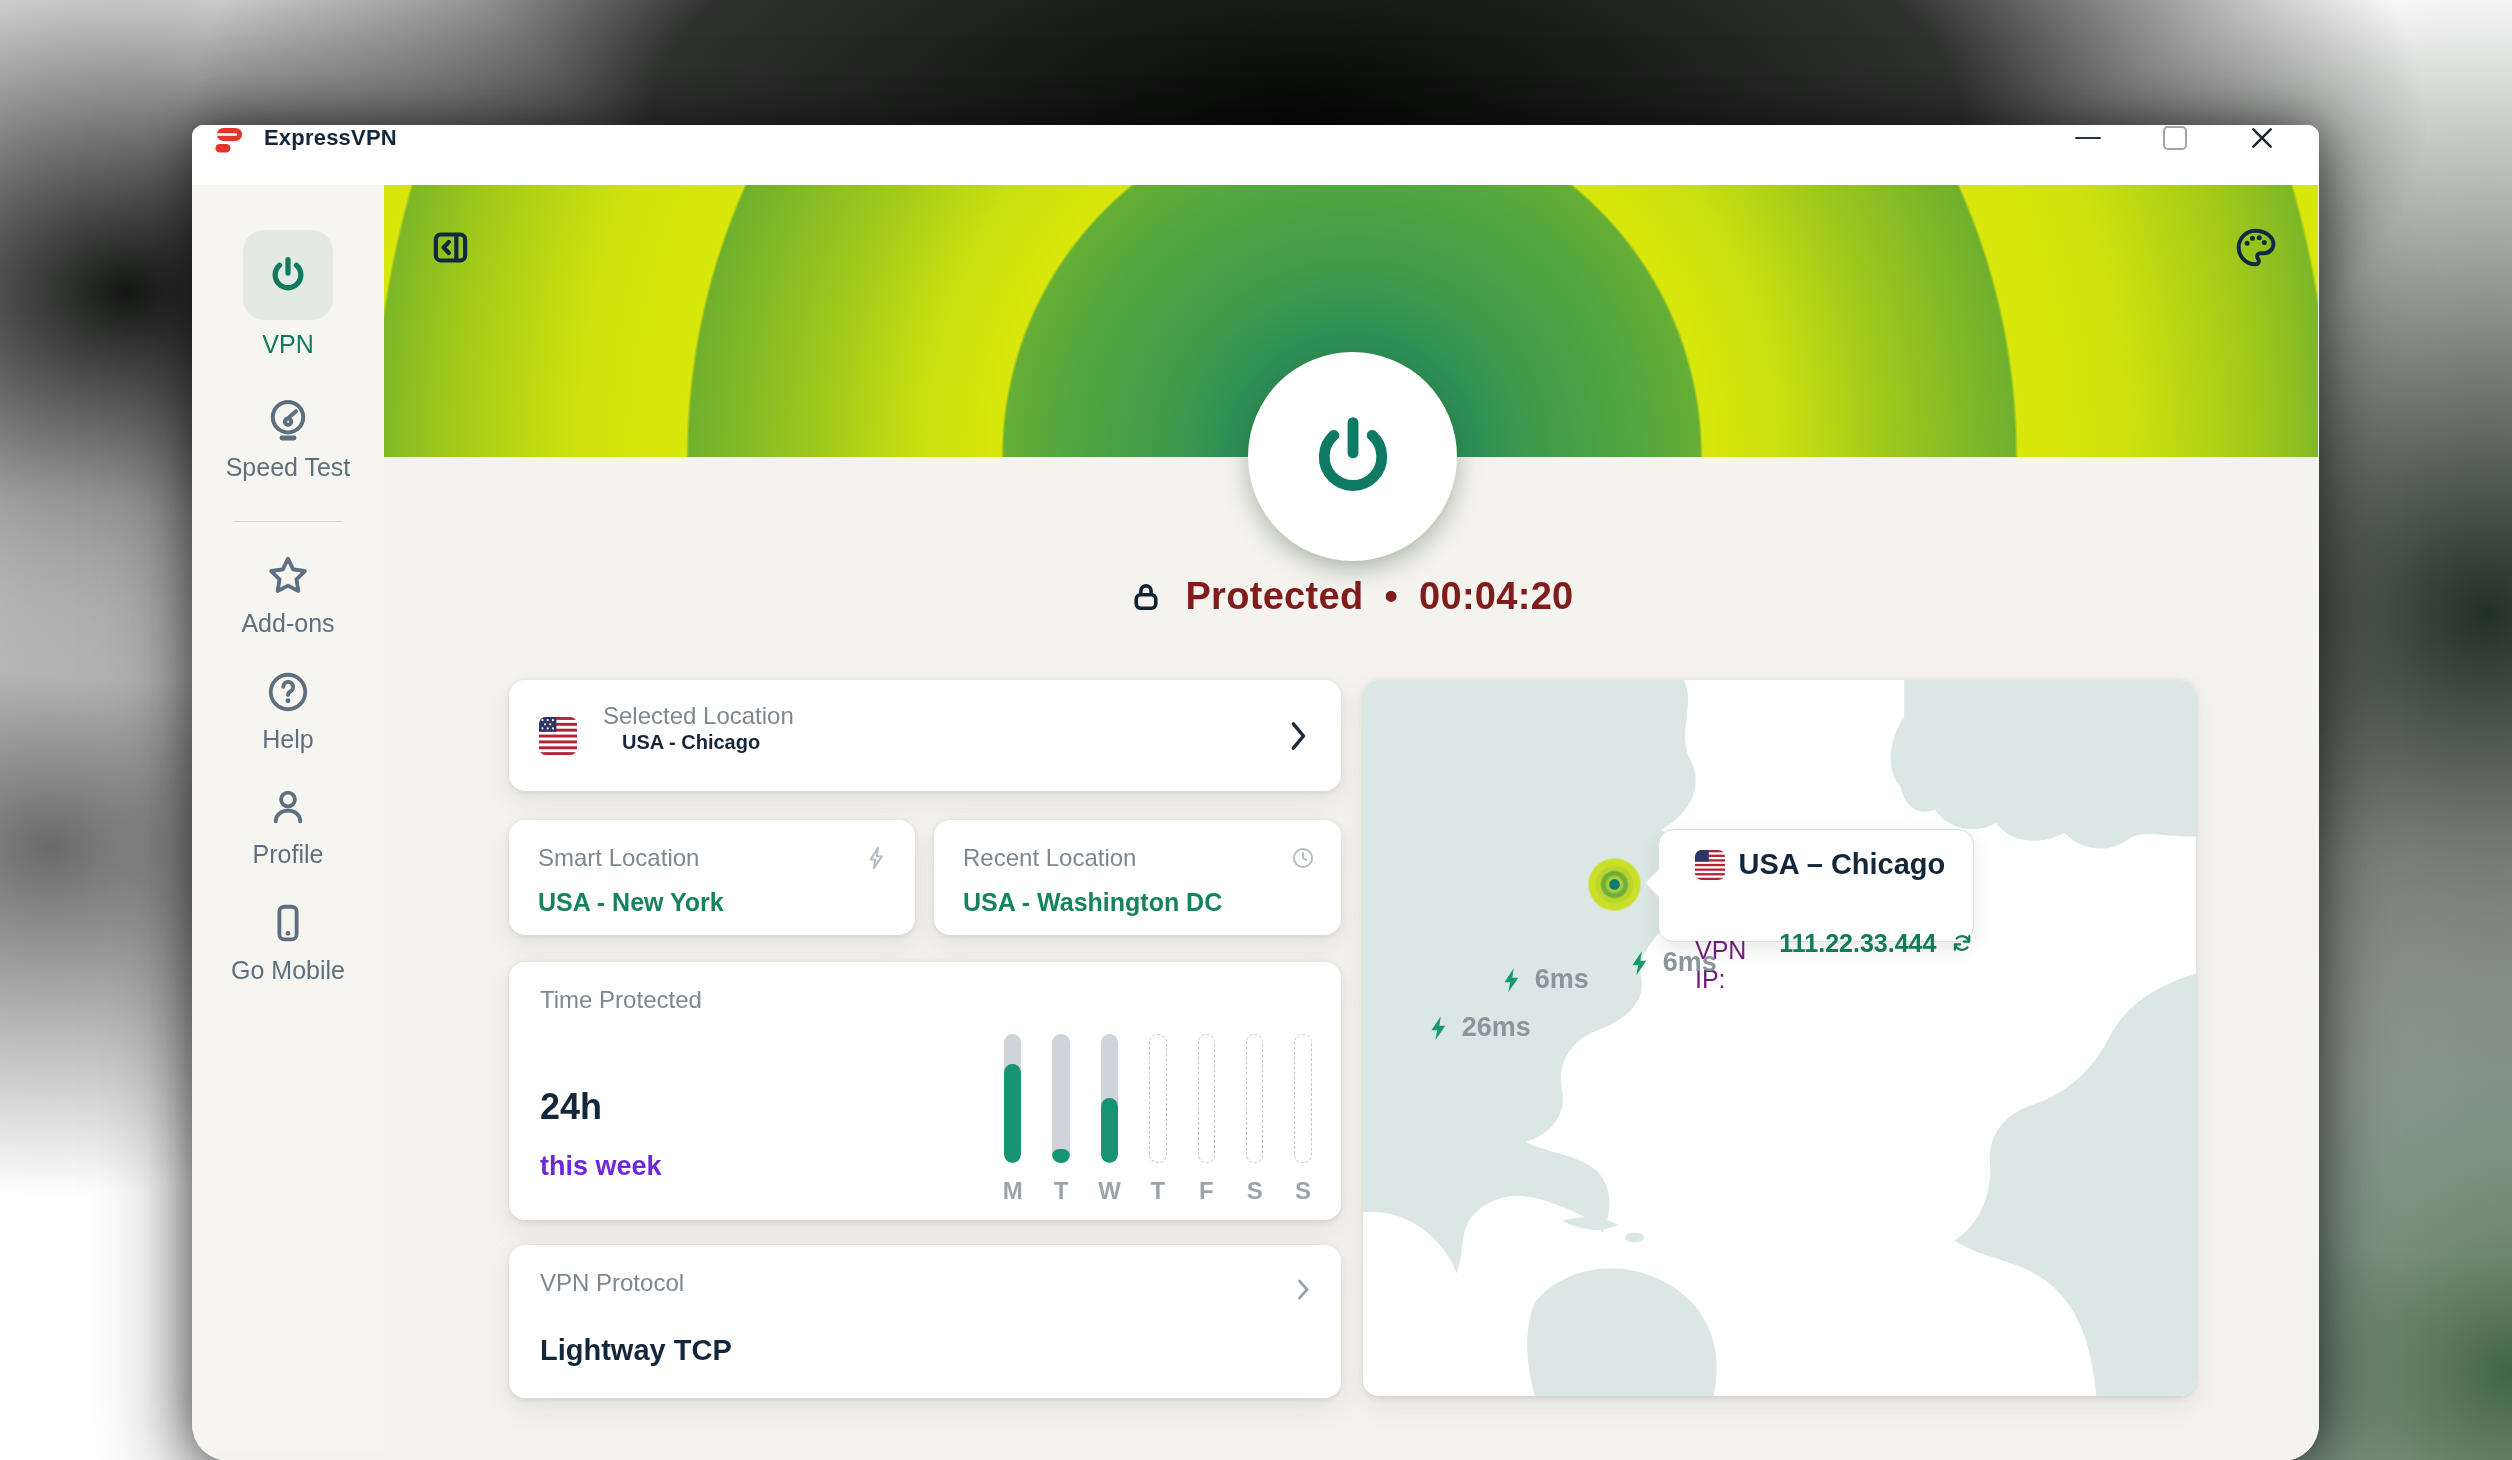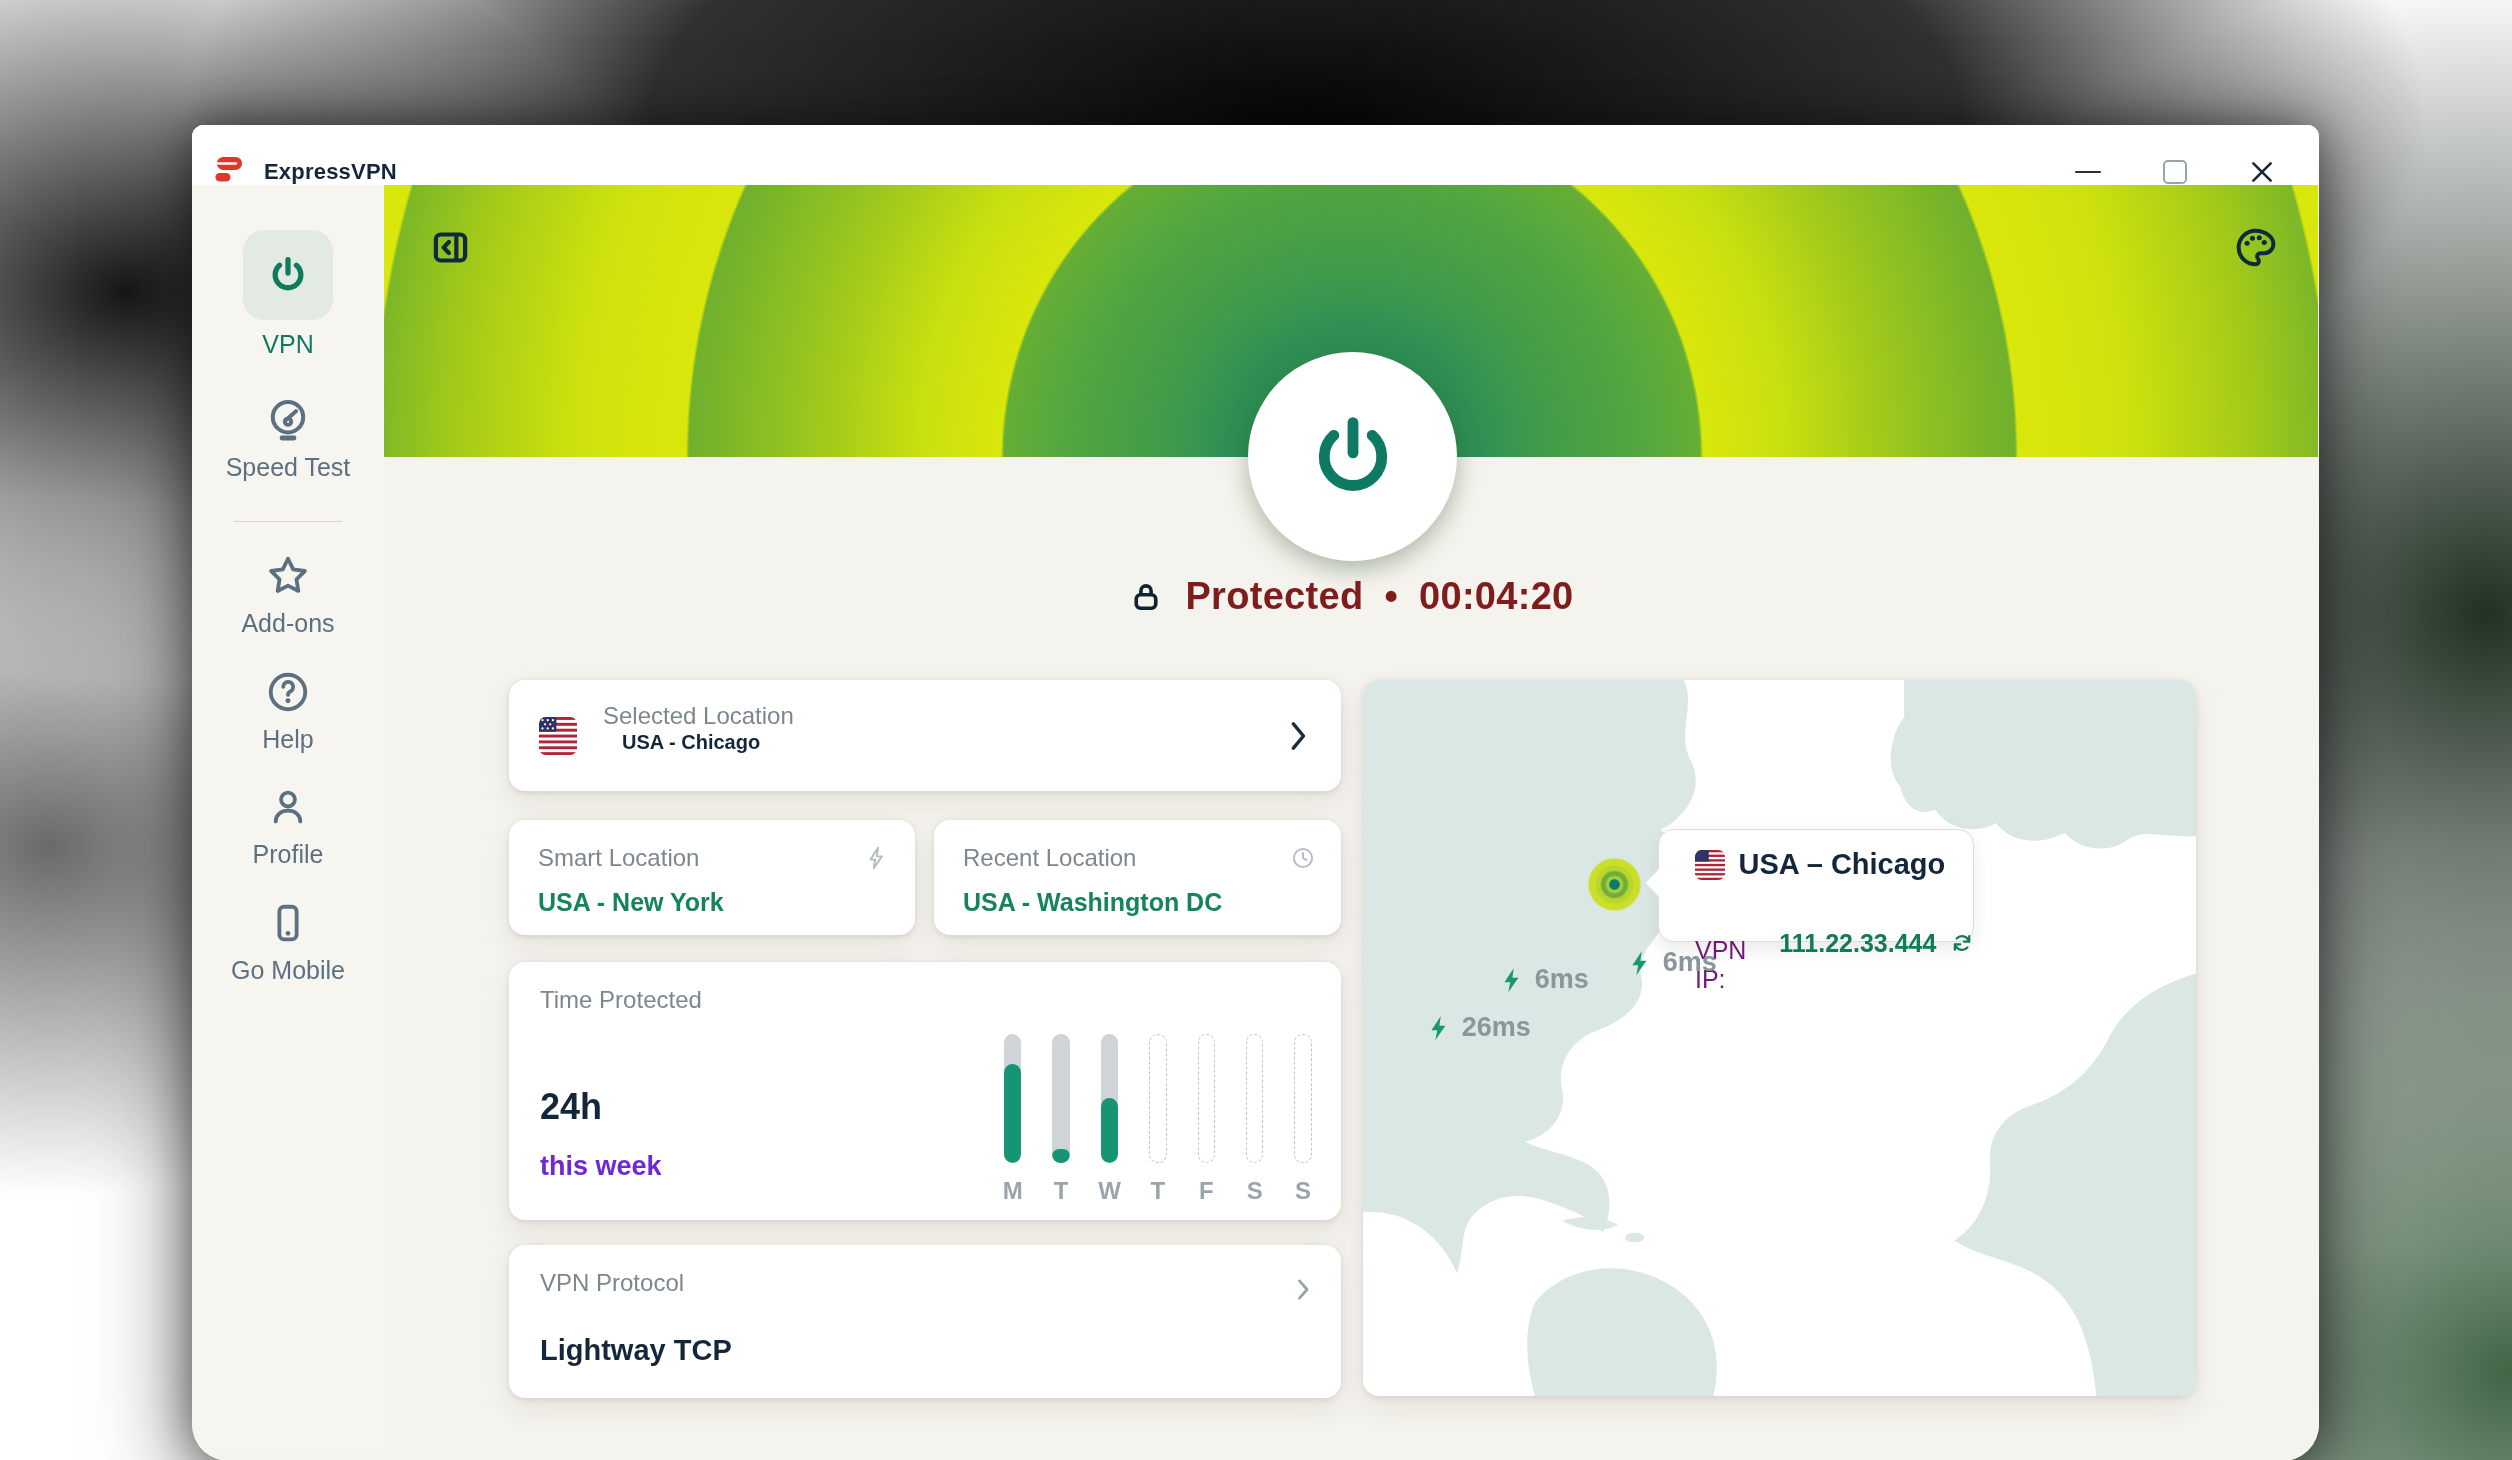--- a/index.html
+++ b/index.html
@@ -8,21 +8,21 @@
     background:
       radial-gradient(62% 44% at 52% 8%, rgba(2,4,2,.98) 0%, rgba(2,4,2,.82) 42%, rgba(2,4,2,0) 72%),
       radial-gradient(30% 38% at 5% 20%, rgba(2,4,2,.92) 0%, rgba(2,4,2,0) 70%),
       radial-gradient(34% 58% at 99% 42%, rgba(24,40,26,.96) 0%, rgba(24,40,26,0) 76%),
       radial-gradient(30% 46% at 100% 94%, rgba(62,98,66,.98) 0%, rgba(62,98,66,0) 80%),
       radial-gradient(24% 32% at 2% 58%, rgba(4,6,4,.6) 0%, rgba(4,6,4,0) 75%);}
   .window{position:absolute;left:192px;top:125px;width:2127px;height:1336px;background:#f5f3ee;
     border-radius:11.6px 11.6px 37px 37px;overflow:hidden;
     box-shadow:0 25px 97px rgba(0,0,0,.6), 0 0 44px rgba(0,0,0,.4);}
   
-  .titlebar{position:absolute;left:0;top:0;width:100%;height:60px;background:#fff;display:flex;align-items:flex-end;}
+  .titlebar{position:absolute;left:0;top:0;width:100%;height:60px;background:#fff;display:flex;align-items:flex-start;}
   .tb-logo{margin-left:22px;width:30px;height:31px;flex:0 0 auto;}
   .tb-title{margin-left:20px;font-size:22px;font-weight:700;color:#14273a;letter-spacing:0.2px;}
   .tb-controls{margin-left:auto;display:flex;align-items:center;gap:62px;padding-right:44px;}
   .tb-min{width:26px;height:2.9px;background:#26323e;border-radius:1.9px;}
   .tb-max{width:20px;height:20px;border:2.4px solid #9aa4ad;border-radius:4.8px;}
   
   .sidebar{position:absolute;left:0;top:60px;width:192px;bottom:8px;background:#f7f5f0;border-right:1px solid #e4e2da;
     display:flex;flex-direction:column;align-items:center;}
   .side-item{display:flex;flex-direction:column;align-items:center;cursor:pointer;}
   .side-label{font-size:25px;color:#5d7081;margin-top:9.7px;white-space:nowrap;}

